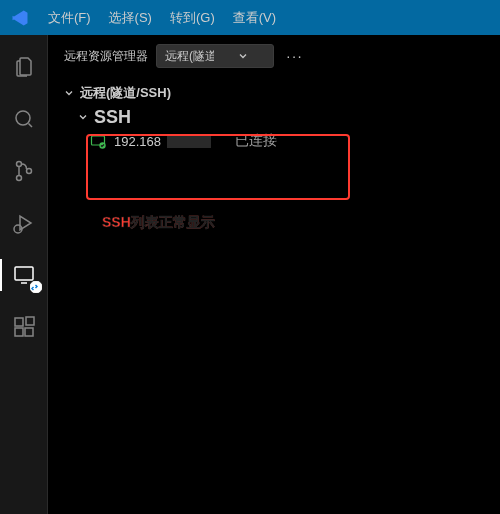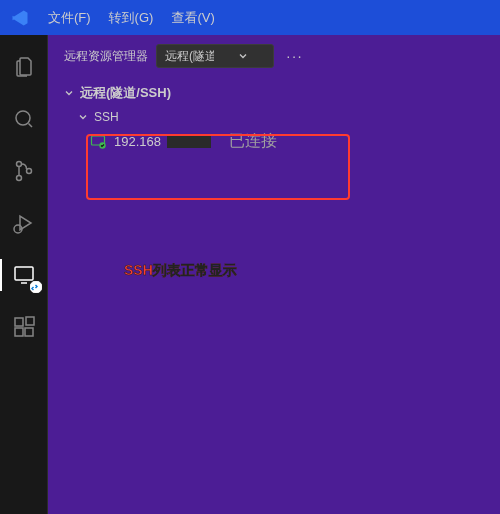--- a/index.html
+++ b/index.html
@@ -8,21 +8,21 @@
     height: 514px;
     background: #181818;
     font-family: "Segoe UI", "Microsoft YaHei", sans-serif;
     font-size: 13px;
     color: #cccccc;
     overflow: hidden;
     position: relative;
   }
   .titlebar {
     height: 35px;
-    background: #1d4ed8;
+    background: #0369a1;
     display: flex;
     align-items: center;
     padding: 0 8px;
     gap: 2px;
   }
   .logo {
     width: 24px; height: 24px;
     display: flex; align-items: center; justify-content: center;
     margin-right: 6px;
   }
@@ -60,21 +60,21 @@
     content: "";
     position: absolute;
     left: 0; top: 8px; bottom: 8px;
     width: 2px;
     background: #ffffff;
   }
   .act-item svg { stroke: currentColor; }
 
   .sidebar {
     flex: 1;
-    background: #4c1d95;
+    background: #000000;
     display: flex;
     flex-direction: column;
   }
   .sidebar-header {
     height: 42px;
     display: flex;
     align-items: center;
     padding: 0 12px 0 16px;
     gap: 8px;
   }
@@ -112,32 +112,32 @@
   }
   .tree-row {
     display: flex;
     align-items: center;
     height: 24px;
     cursor: pointer;
     color: #cccccc;
     gap: 4px;
   }
   .tree-row.level0 { padding-left: 14px; font-weight: 600; }
-  .tree-row.level1 { padding-left: 28px; font-size: 12px; }
+  .tree-row.level1 { padding-left: 28px; font-size: 18px; font-weight: bold; }
   .tree-row.level2 { padding-left: 42px; align-items: center; }
   .chev {
     width: 14px; height: 14px;
     display: inline-flex; align-items: center; justify-content: center;
     color: #c5c5c5;
   }
   .host-icon { display:inline-flex; margin-right: 4px; }
   .status {
     color: #a0a0a0;
-    margin-left: 12px;
-    font-size: 16px;
+    margin-left: 18px;
+    font-size: 14px;
   }
 
   .highlight-box {
     position: absolute;
     border: 2px solid #ff3b30;
     border-radius: 4px;
     pointer-events: none;
   }
   .annotation {
     position: absolute;
@@ -159,20 +159,21 @@
 </head>
 <body>
 
 <div class="titlebar">
   <div class="logo">
     <svg width="18" height="18" viewBox="0 0 24 24" fill="none">
       <path d="M17 2 L22 5 V19 L17 22 L4 14 L2 15 V9 L4 10 L17 2 Z" fill="#3b82f6"></path>
     </svg>
   </div>
   <div class="menu-item">文件(F)</div>
+  <div class="menu-item">选择(S)</div>
   <div class="menu-item">转到(G)</div>
   <div class="menu-item">查看(V)</div>
 </div>
 
 <div class="main">
 
   <div class="activity-bar">
     <div class="act-item">
       <svg width="24" height="24" viewBox="0 0 24 24" fill="none" stroke-width="1.5">
         <path d="M9 3h7l3 3v13a1 1 0 0 1-1 1H9a1 1 0 0 1-1-1V4a1 1 0 0 1 1-1z"></path>
@@ -263,13 +264,13 @@
         </span>
         <span>192.168</span>
           <span class="ip-redact"></span>
         <span class="status">已连接</span>
       </div>
     </div>
   </div>
 </div>
 
 <div class="highlight-box" style="left:86px; top:134px; width:264px; height:66px;"></div>
-<div class="annotation" style="left:124px; top:214px;margin-top:48px;">SSH列表正常显示</div>
+<div class="annotation" style="left:102px; top:214px;">SSH列表正常显示</div>
 
 </body></html>

